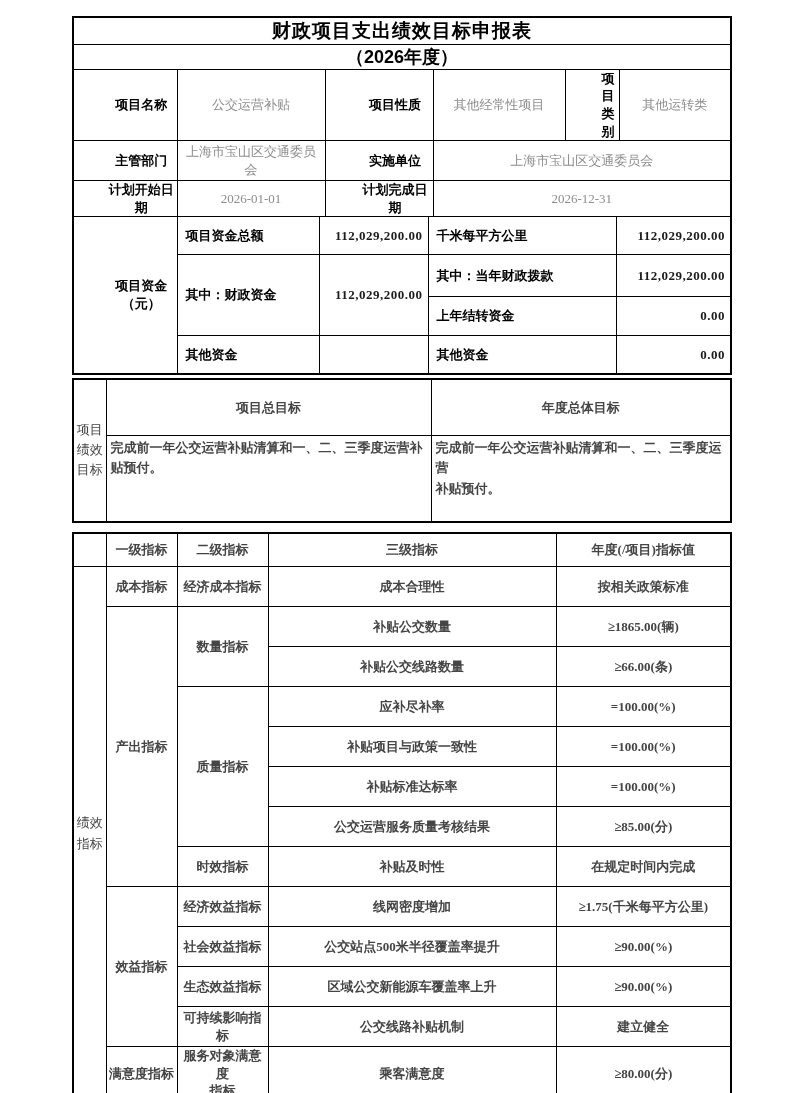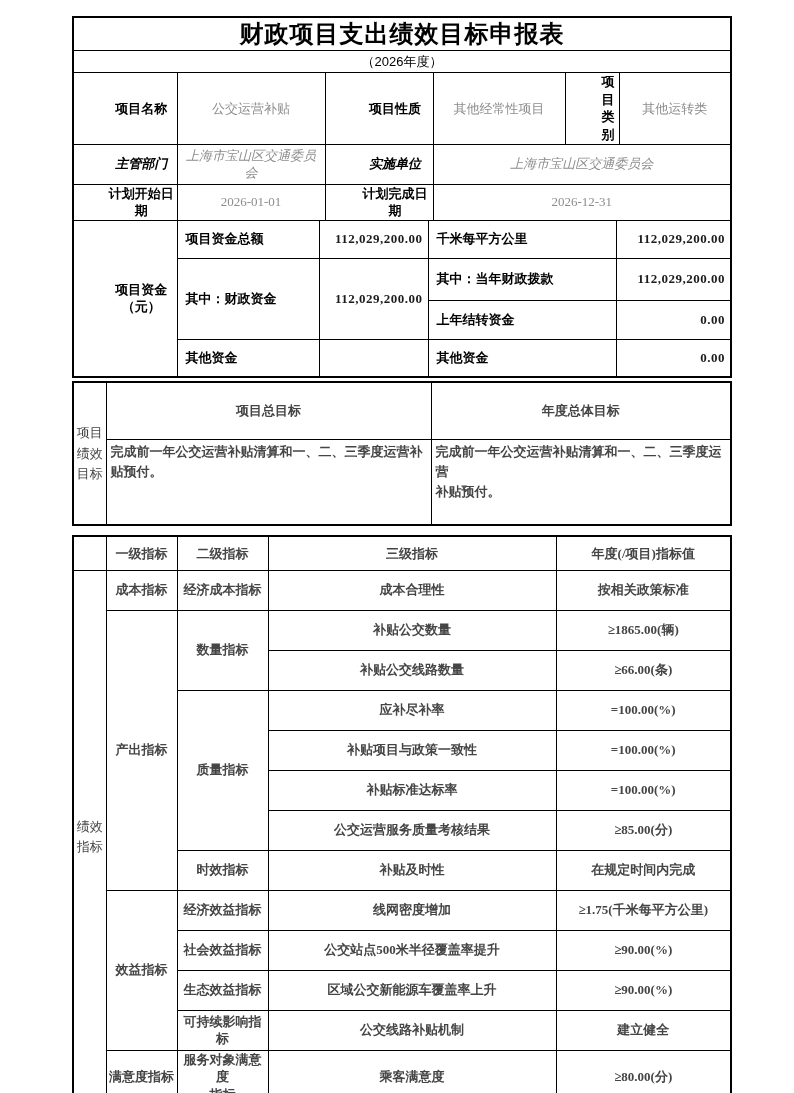--- a/index.html
+++ b/index.html
@@ -26,28 +26,28 @@
     border: 1px solid #000;
     padding: 0;
     font-size: 13px;
     text-align: center;
     vertical-align: middle;
     overflow: hidden;
     color: #000;
     line-height: 1.35;
   }
   .title-cell {
-    font-size: 24px;
+    font-size: 19px;
     font-weight: bold;
     font-family: "Liberation Sans", sans-serif;
     letter-spacing: 1px;
   }
   .subtitle-cell {
-    font-size: 13px;
-    font-weight: normal;
+    font-size: 18px;
+    font-weight: bold;
   }
   .lbl { font-weight: bold; font-family: "Liberation Sans", sans-serif; color: #000; padding-left: 32px; }
   .tal { text-align: left; padding-left: 8px; }
   .val { font-family: "Liberation Serif", serif; color: #8c8c8c; font-weight: normal; }
   .song { font-family: "Liberation Serif", serif; color: #454545; font-weight: bold; }
   .num {
     font-family: "Liberation Serif", serif;
     font-weight: bold;
     color: #1c1c1c;
     text-align: right;
@@ -62,21 +62,21 @@
     white-space: pre-line;
   }
   .goal-text {
     text-align: left;
     vertical-align: top;
     padding: 2px 4px;
     line-height: 1.55;
   }
   
   .h27 { height: 27px; } .h22 { height: 22px; } .h47 { height: 47px; }
-  .h40 { height: 40px; font-style: italic; } .h30 { height: 30px; } .h38 { height: 38px; }
+  .h40 { height: 40px; } .h30 { height: 30px; } .h38 { height: 38px; }
   .h42 { height: 42px; } .h39 { height: 39px; } .h57 { height: 57px; }
   .h86 { height: 86px; } .h34 { height: 34px; } .hrow { height: 40px; }
 </style>
 </head>
 <body>
 
 <div class="page">
 
   <table class="t1">
     <colgroup>

